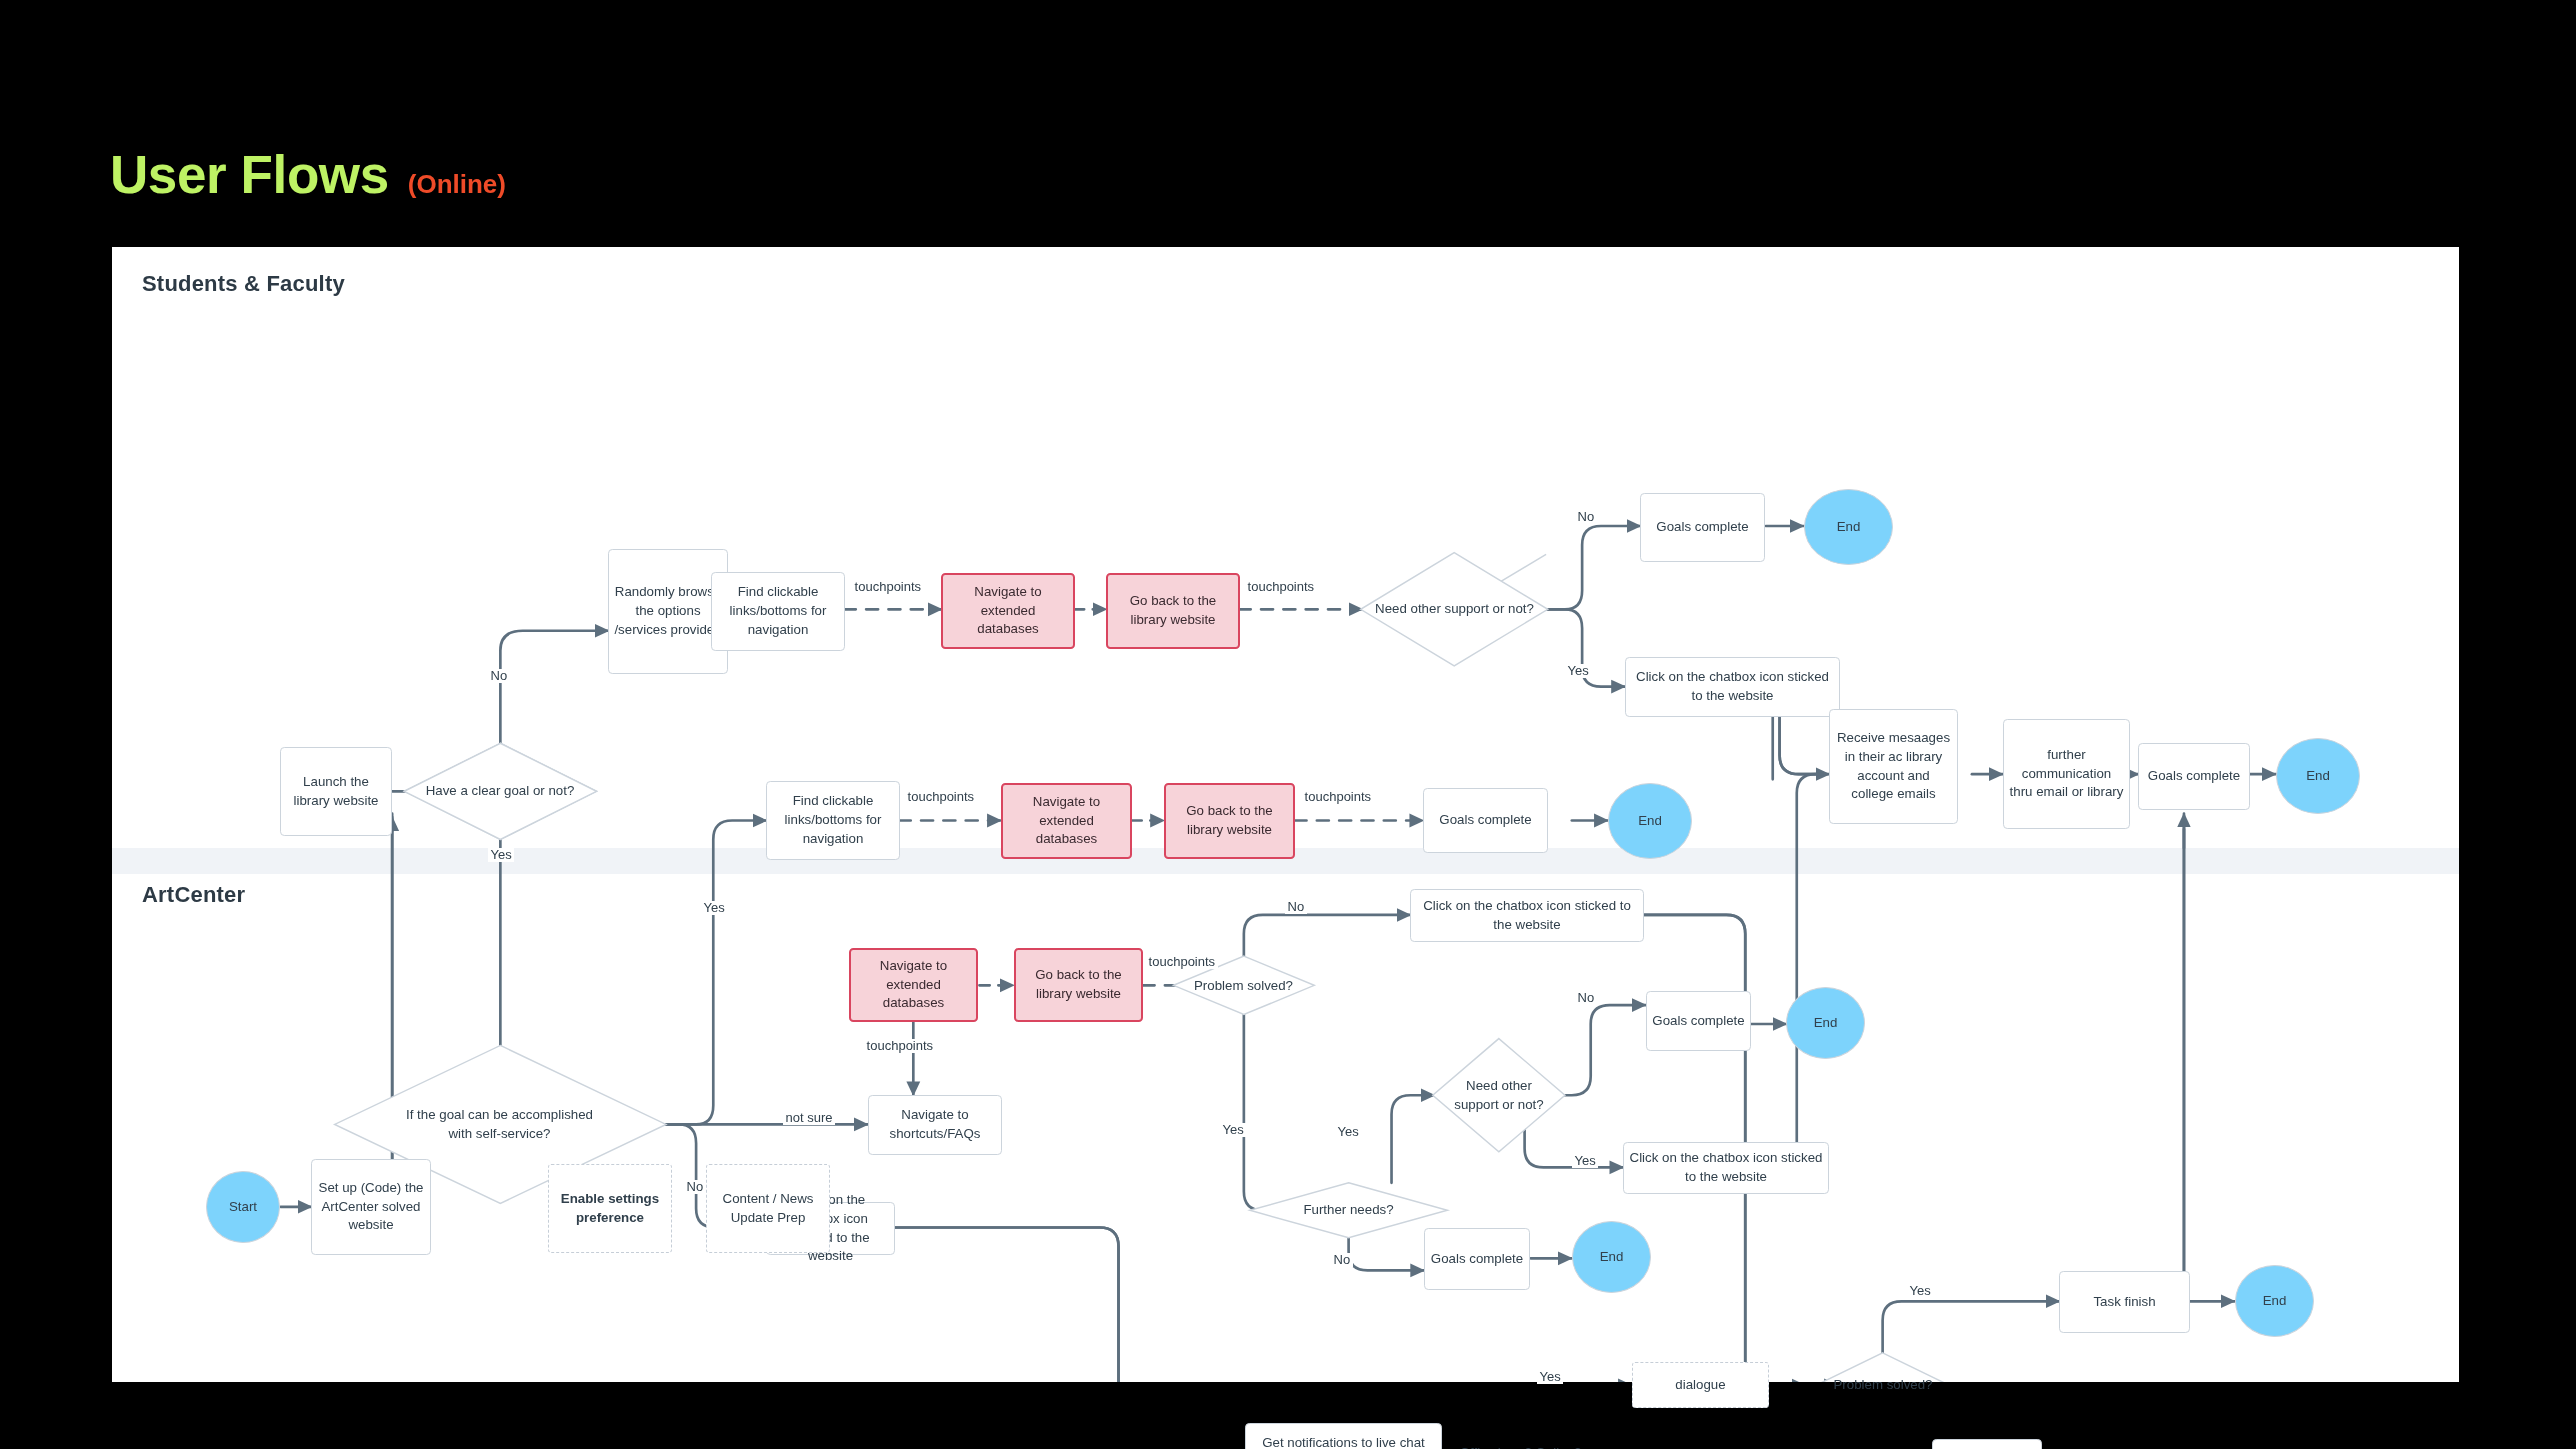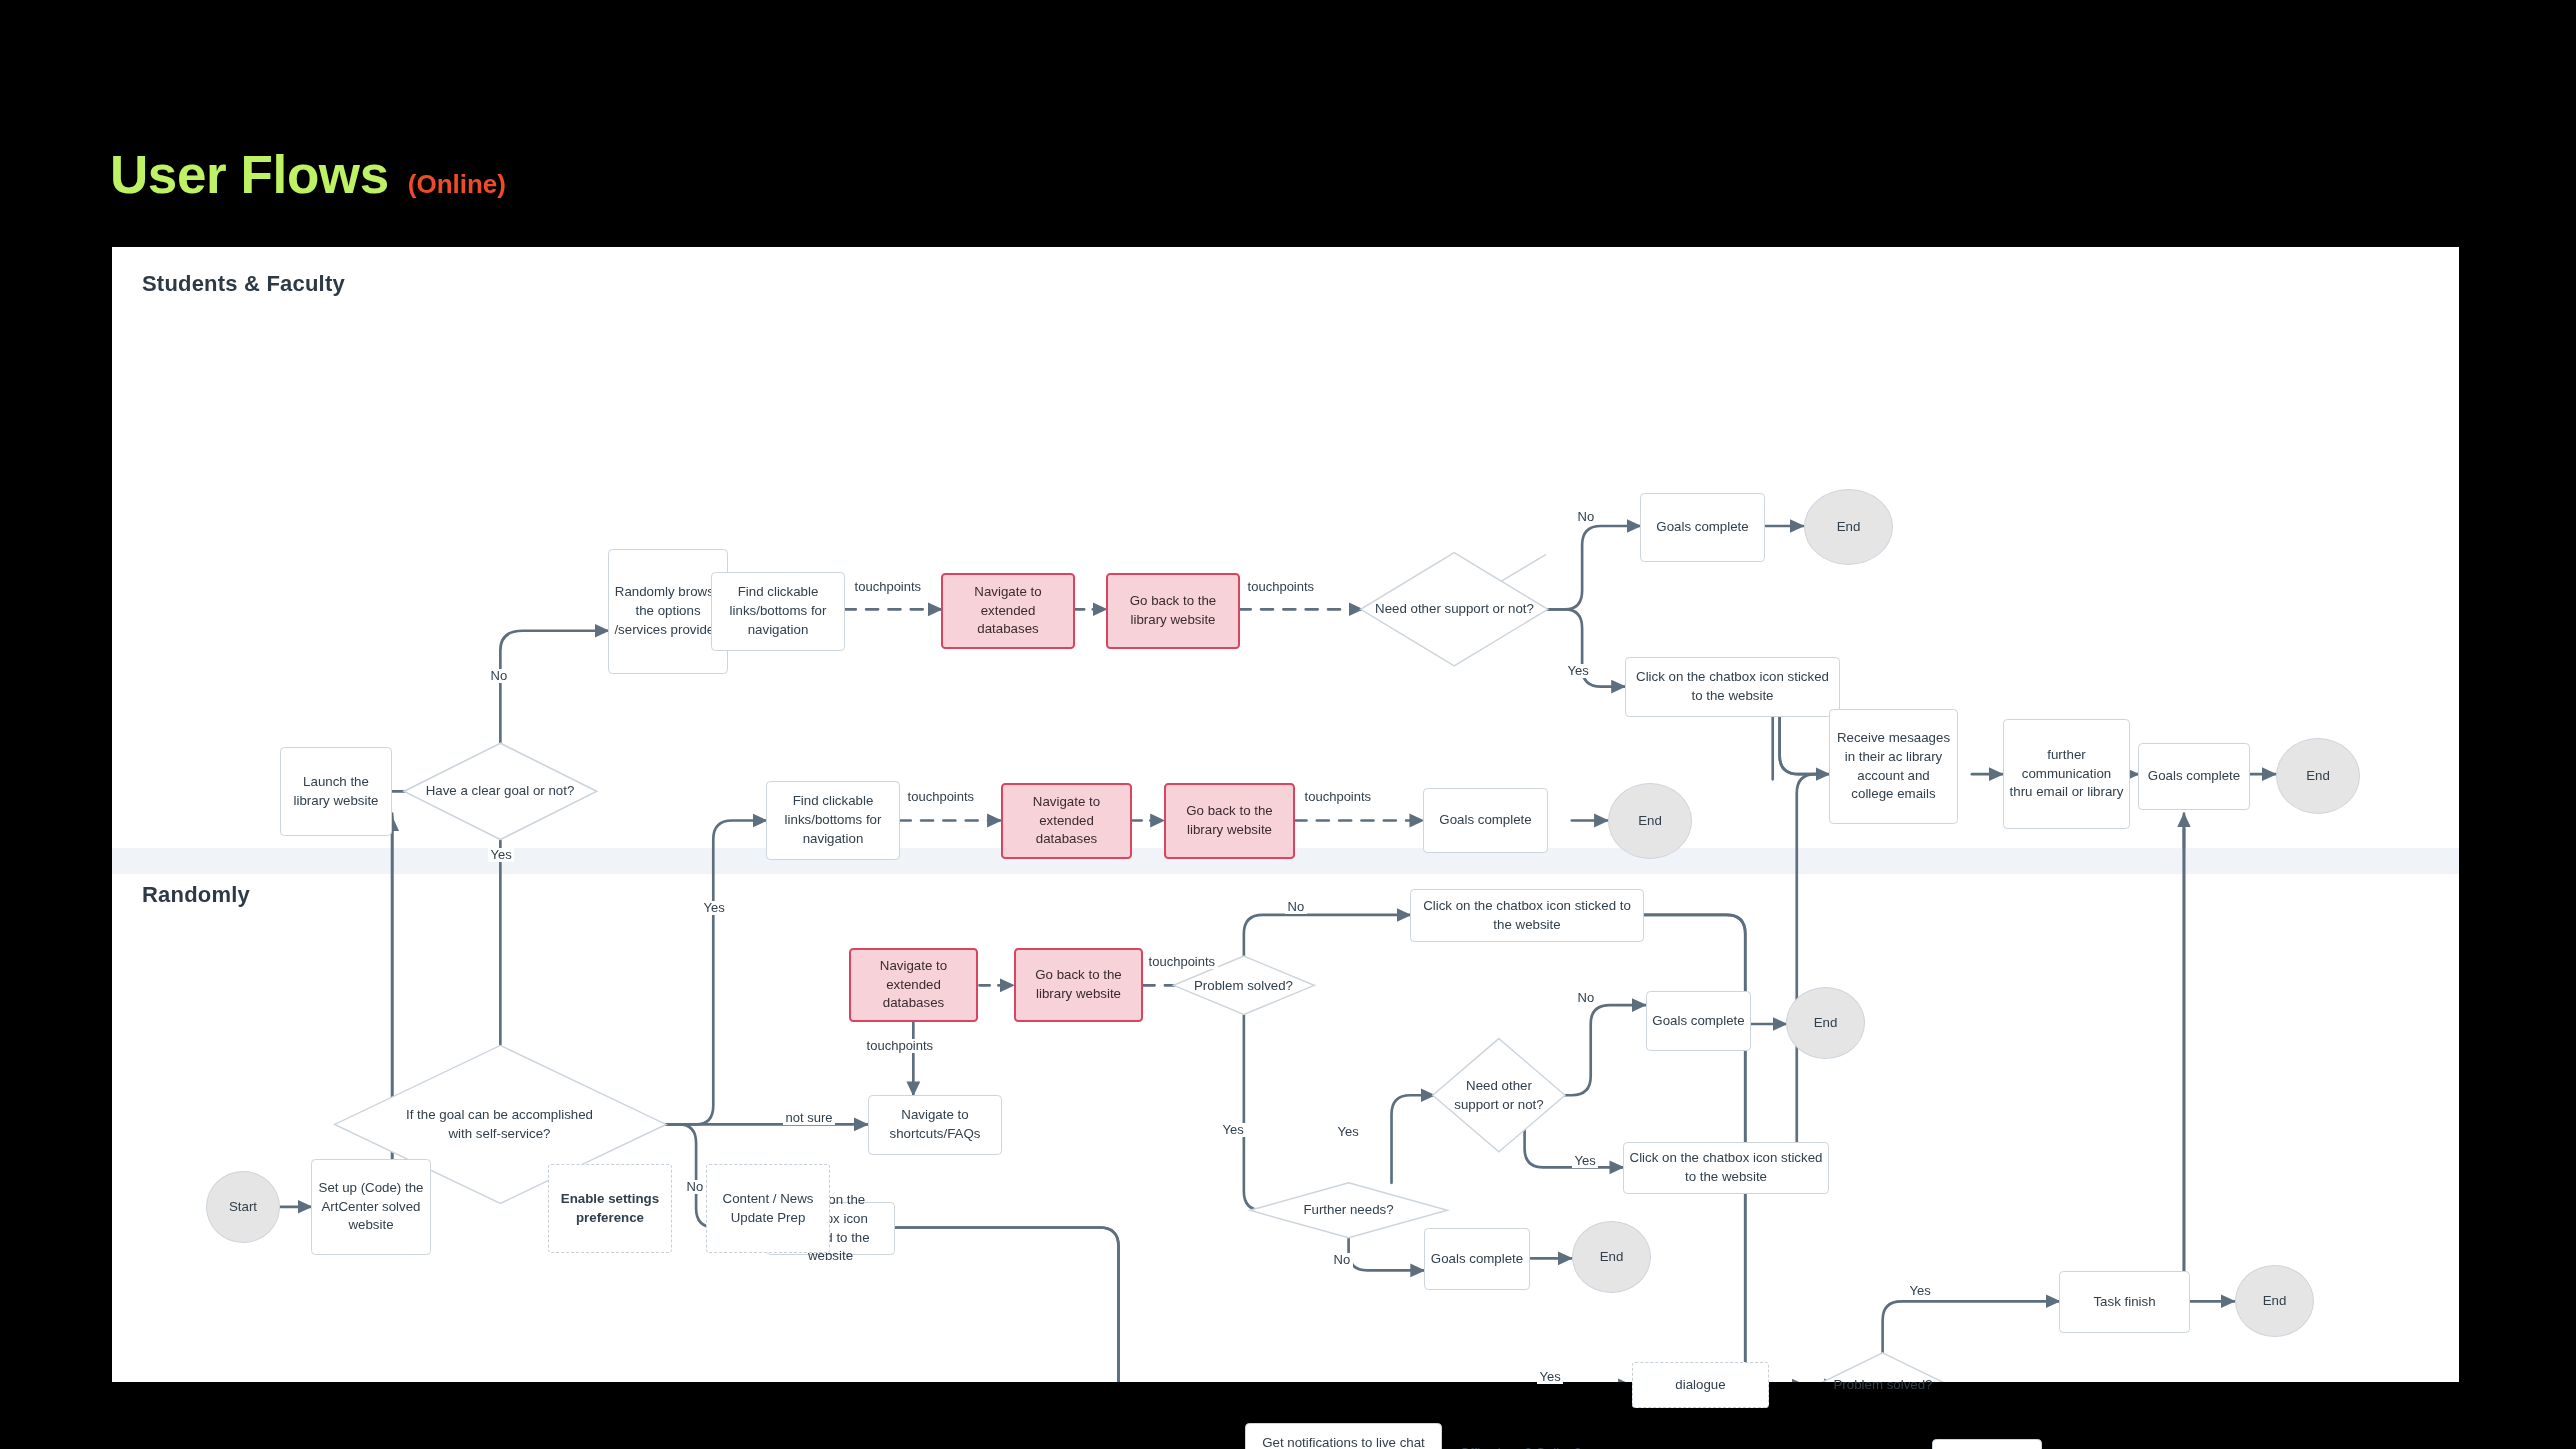--- a/index.html
+++ b/index.html
@@ -70,21 +70,21 @@
     border: 2.1px solid #d9455f;
     border-radius: 4.3px;
     color: #3a2a30;
   }
   .node.box.dashed {
     background: #ffffff;
     border: 1.5px dashed #c6ced7;
     border-radius: 3.4px;
   }
   .node.oval {
-    background: #e5e5e5;
+    background: #7dd3fc;
     border: 1.4px solid #ccd4dc;
     border-radius: 50%;
   }
   .node.diamond {
     background: transparent;
     border: none;
   }
   .diamond .dtext {
     position: relative; z-index: 2;
     padding: 0 5.2px;
@@ -107,21 +107,21 @@
 
   <div id="title-wrap">
     <div id="title-main">User Flows</div>
     <div id="title-sub">(Online)</div>
   </div>
 
   <div id="panel">
 
     <div id="lane-divider"></div>
     <div class="lane-label" id="lane-students">Students &amp; Faculty</div>
-    <div class="lane-label" id="lane-librarian">Randomly</div>
+    <div class="lane-label" id="lane-librarian">ArtCenter</div>
 
     <svg id="edges" viewBox="0 0 2733 1322">
       <defs>
         <marker id="ah" markerWidth="7" markerHeight="7" refX="5.2" refY="3" orient="auto" markerUnits="strokeWidth">
           <path d="M0,0.4 L5.6,3 L0,5.6 Z" fill="#5d6f7e"></path>
         </marker>
       </defs>
       <g fill="none" stroke="#5d6f7e" stroke-width="3.1" stroke-linecap="round" stroke-linejoin="round" marker-end="url(#ah)">
 
         <path d="M 326,634 L 448,634"></path>

